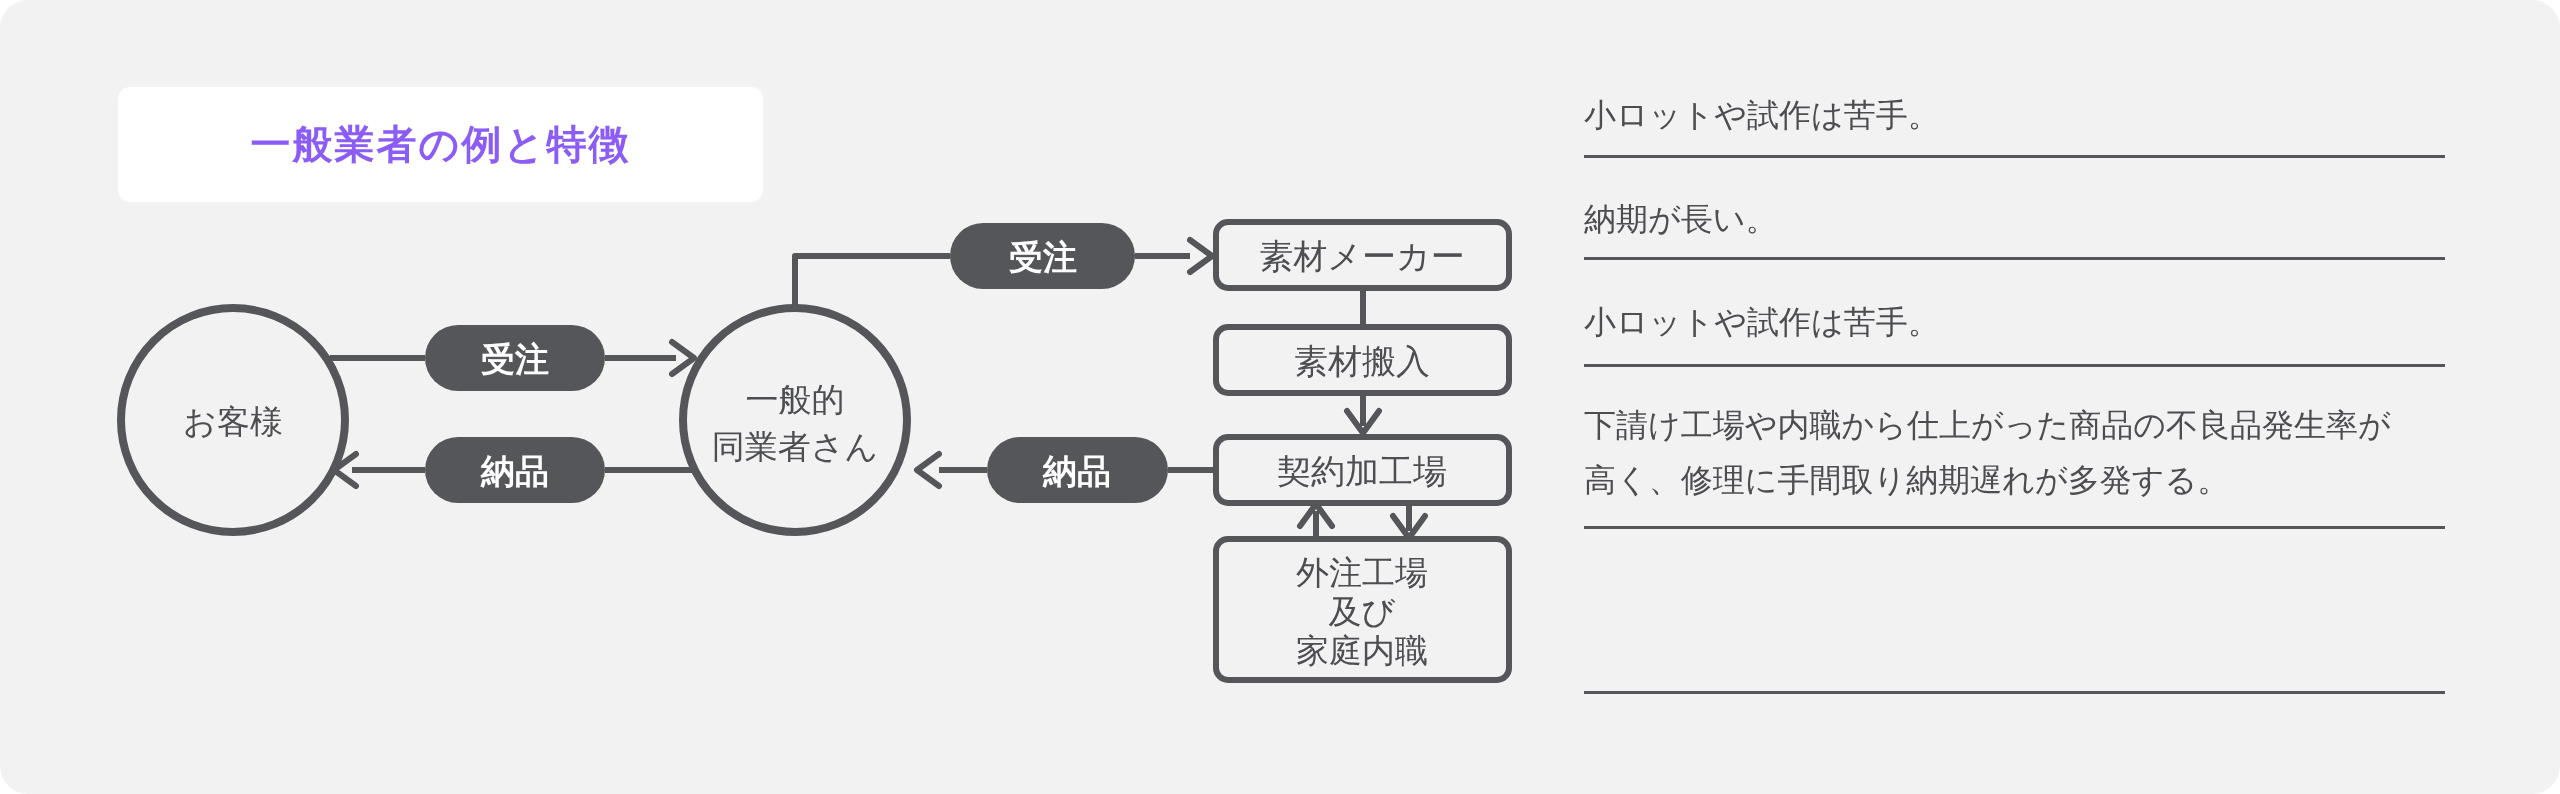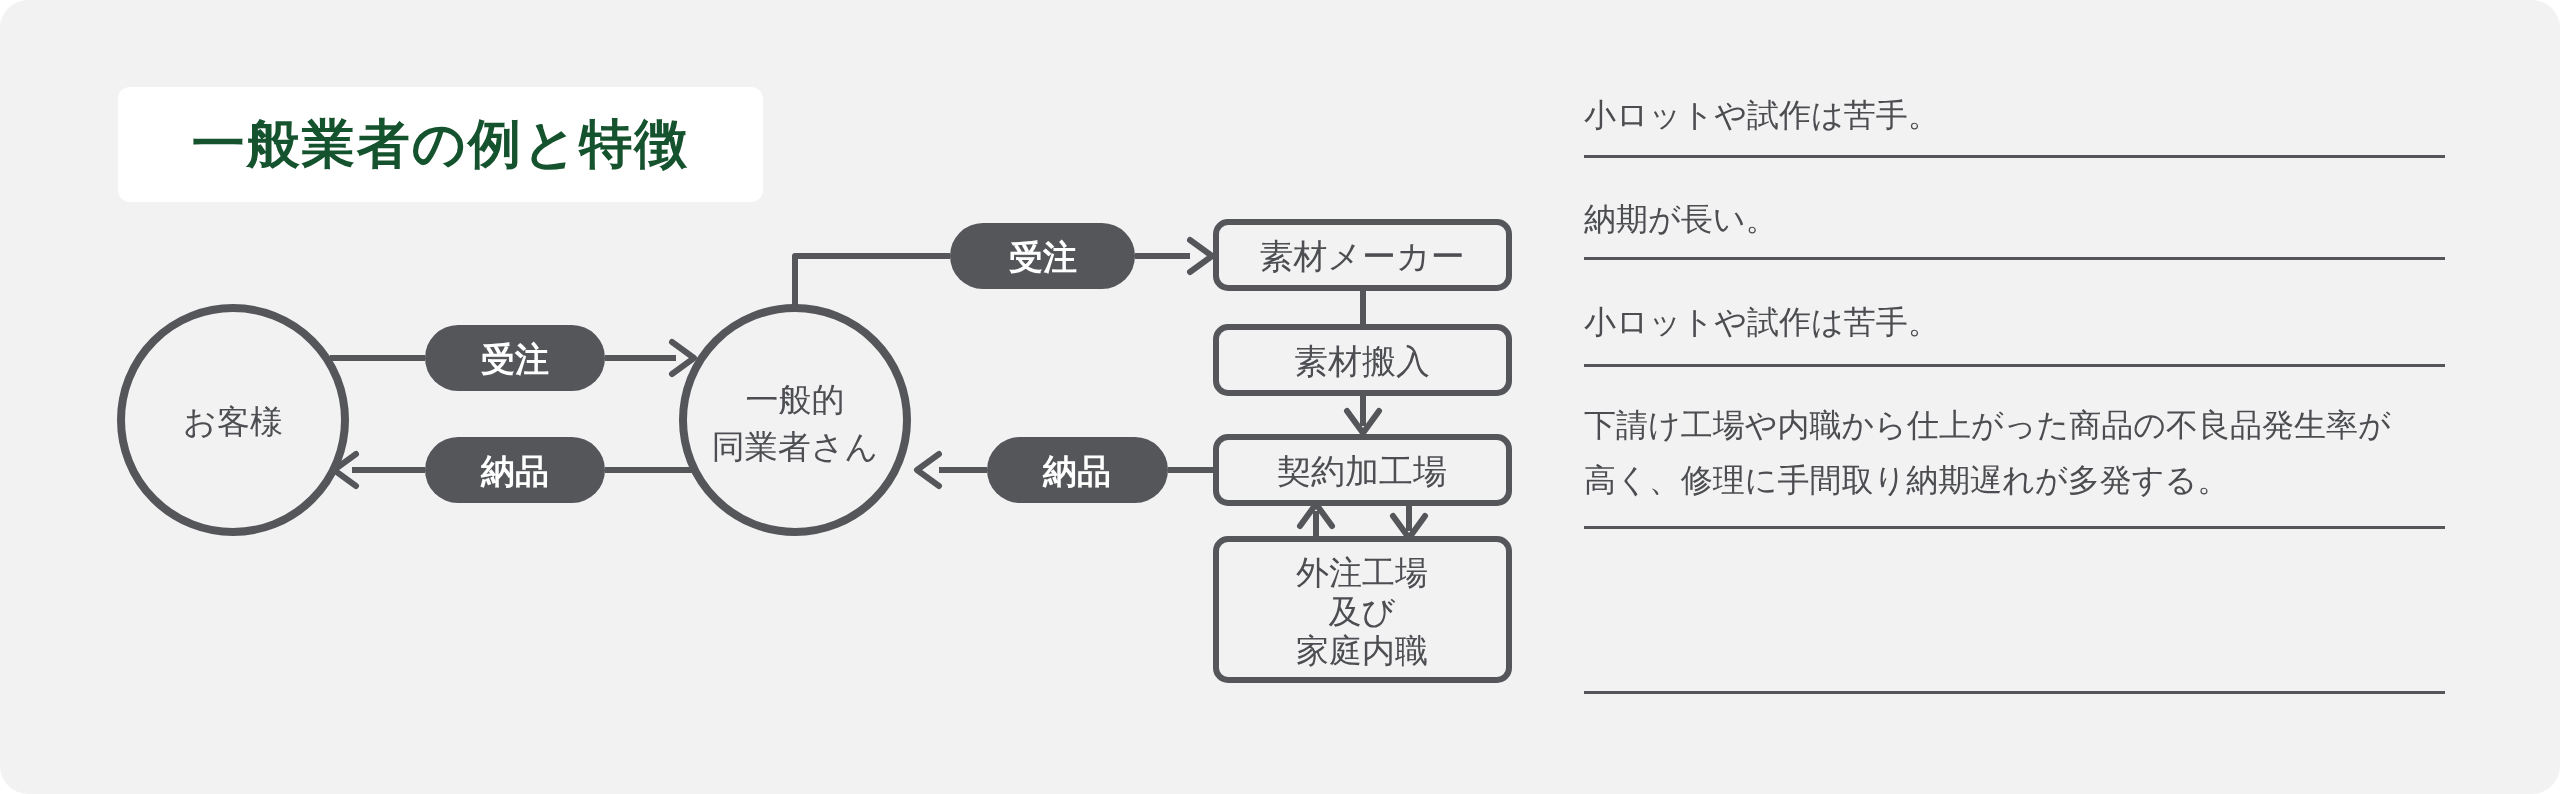--- a/index.html
+++ b/index.html
@@ -14,21 +14,21 @@
     position:absolute;inset:0;
     background:#f2f2f3;
     border-radius:28px;
   }
   .title-box{
     position:absolute;left:118px;top:87px;width:645px;height:115px;
     background:#ffffff;border-radius:12px;
     display:flex;align-items:center;justify-content:center;
   }
   .title-box .title{
-    font-size:53px;font-weight:600;color:#14532d;letter-spacing:2px;font-family:Liberation Serif, serif;
+    font-size:40px;font-weight:600;color:#8b5cf6;letter-spacing:2px;font-family:Liberation Serif, serif;
   }
   svg.flow{position:absolute;left:0;top:0;}
   svg .stroke{stroke:#55565a;fill:none;}
   svg .shape-fill{fill:#f2f2f3;}
   svg .pill{fill:#55565a;stroke:none;}
   svg text{fill:#4d4e52;}
   svg text.pill-label{fill:#ffffff;font-weight:600;}
   .features{
     position:absolute;left:1584px;top:0;width:861px;height:794px;
   }

